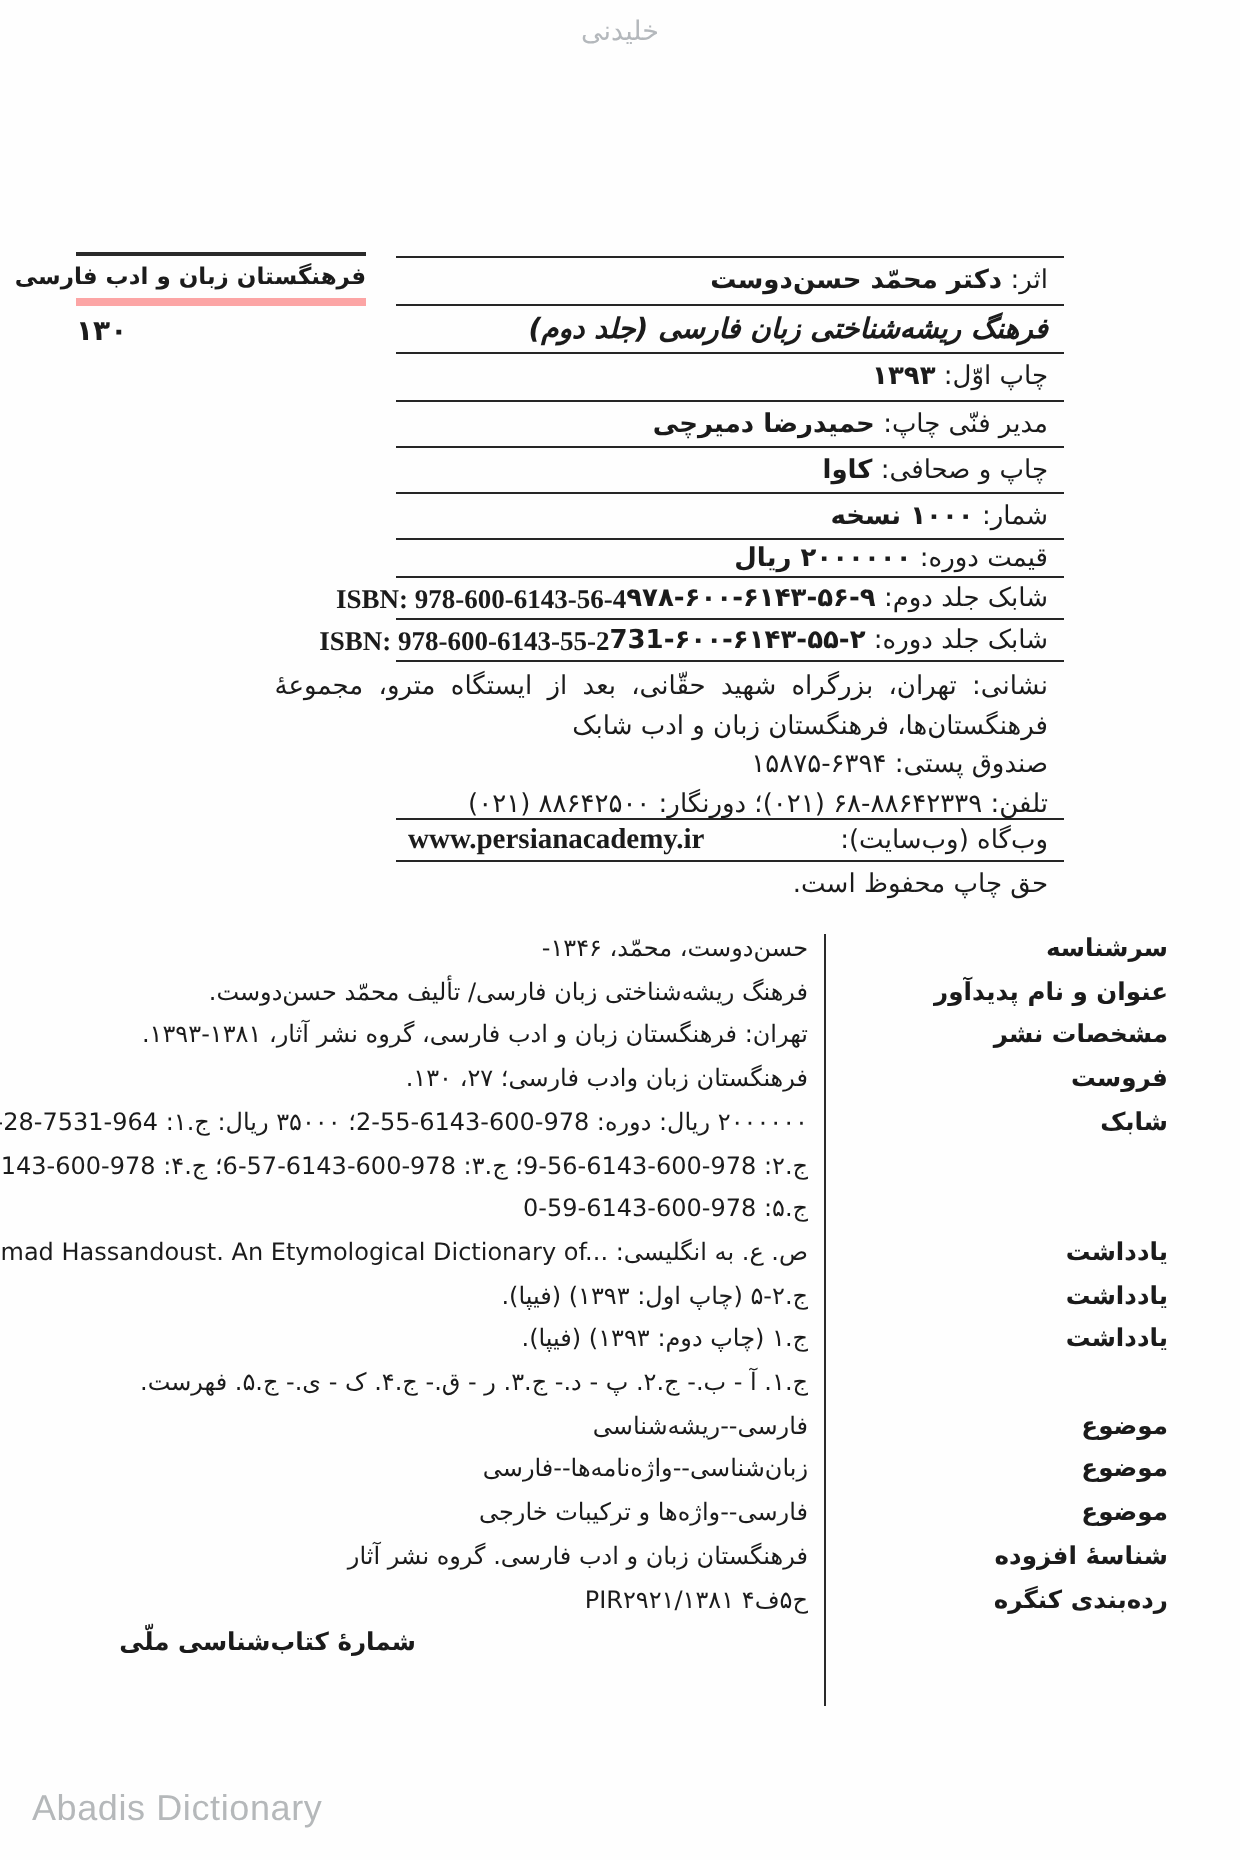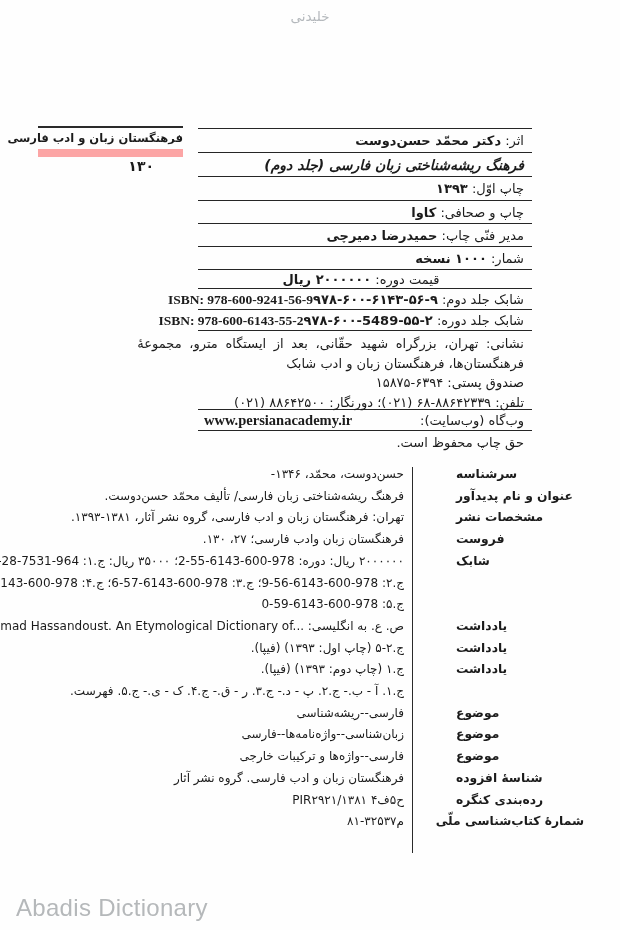--- a/index.html
+++ b/index.html
@@ -8,42 +8,42 @@
     background:#fefefe;color:#1b1b1b;
     font-family:"DejaVu Sans",sans-serif;
   }
   .watermark{
     position:absolute;top:8px;left:0;right:0;text-align:center;
     font-size:13.5px;color:#b4b8bc;
   }
   
   .series-box{
     position:absolute;left:38px;top:126px;width:145px;
-    border-top:2px solid #2a2a2a;border-bottom:8px solid #fca5a5;
+    border-top:2px solid #2a2a2a;border-bottom:4px solid #fca5a5;
     padding:3px 0 4px;text-align:center;
     direction:rtl;font-weight:bold;font-size:11.5px;white-space:nowrap;
   }
   .series-number{
-    position:absolute;left:22px;top:158px;width:132px;text-align:right;
+    position:absolute;left:38px;top:158px;width:132px;text-align:left;
     direction:rtl;font-weight:bold;font-size:14px;
   }
   
   .colophon{
     position:absolute;left:198px;top:128px;width:334px;
     border-top:1.6px solid #262626;
     direction:rtl;font-size:13px;
   }
   .c-row{
     border-bottom:1.6px solid #262626;
     padding-right:8px;box-sizing:border-box;
     text-align:right;white-space:nowrap;overflow:visible;
   }
   .h24{height:24px;line-height:24px;}
   .h23{height:23px;line-height:23px;}
-  .h19{height:19px;line-height:19px;text-align:center;}
+  .h19{height:19px;line-height:19px;}
   .h21{height:21px;line-height:21px;}
   .title-row{font-weight:bold;font-style:italic;font-size:14px;}
   .c-row b{font-weight:bold;}
   .isbn-row{display:flex;justify-content:space-between;padding-left:6px;}
   .latin{font-family:"Liberation Serif",serif;direction:ltr;unicode-bidi:isolate;}
   .en-isbn{font-weight:bold;font-size:13.5px;}
   .addr{padding:3px 8px 4px 0;line-height:19.5px;height:79px;}
   .addr div{white-space:nowrap;}
   .addr .just{word-spacing:3.5px;}
   .web-row{display:flex;justify-content:space-between;height:21px;line-height:21px;padding-left:6px;}
@@ -57,26 +57,26 @@
   .fipa-divider{
     position:absolute;left:384px;top:3px;width:1.4px;height:386px;background:#2a2a2a;
   }
   .f-row{display:flex;min-height:21.7px;line-height:21.7px;}
   .f-val{
     width:376px;direction:rtl;white-space:nowrap;
     flex:none;
   }
   .f-label{
     width:180px;flex:none;box-sizing:border-box;padding-left:52px;
-    direction:rtl;text-align:left;font-weight:bold;font-size:12.3px;white-space:nowrap;
+    direction:rtl;text-align:right;font-weight:bold;font-size:12.3px;white-space:nowrap;
   }
   .f-val .line{line-height:21.7px;white-space:nowrap;}
   .site-name{
     position:absolute;left:16px;top:894px;
-    font-family:"Liberation Sans",sans-serif;font-size:24px;color:#b5b8ba;letter-spacing:.3px;
+    font-family:"Liberation Sans",sans-serif;font-size:18px;color:#b5b8ba;letter-spacing:.3px;
   }
 </style>
 </head>
 <body>
 
 <div class="watermark">خلیدنی</div>
 
 <div class="series-box">
   <span>فرهنگستان زبان و ادب فارسی</span>
 </div>
@@ -87,47 +87,47 @@
     <span>اثر:</span>
     <b>دکتر محمّد حسن‌دوست</b>
   </div>
 
   <div class="c-row h24 title-row">فرهنگ ریشه‌شناختی زبان فارسی (جلد دوم)</div>
   <div class="c-row h24">
     <span>چاپ اوّل:</span>
     <b>۱۳۹۳</b>
   </div>
   <div class="c-row h23">
+    <span>مدیر فنّی چاپ:</span>
+    <b>حمیدرضا دمیرچی</b>
+  </div>
+  <div class="c-row h23">
     <span>چاپ و صحافی:</span>
     <b>کاوا</b>
-  </div>
-  <div class="c-row h23">
-    <span>مدیر فنّی چاپ:</span>
-    <b>حمیدرضا دمیرچی</b>
   </div>
   <div class="c-row h23">
     <span>شمار:</span>
     <b>۱۰۰۰ نسخه</b>
   </div>
   <div class="c-row h19">
     <span>قیمت دوره:</span>
     <b>۲۰۰۰۰۰۰ ریال</b>
   </div>
 
   <div class="c-row h21 isbn-row">
     <span>
       <span>شابک جلد دوم:</span>
       <b>⁦۹۷۸-۶۰۰-۶۱۴۳-۵۶-۹⁩</b>
     </span>
-    <span class="latin en-isbn">ISBN: 978-600-9241-56-9</span>
+    <span class="latin en-isbn">ISBN: 978-600-6143-56-4</span>
   </div>
   <div class="c-row h21 isbn-row">
     <span>
       <span>شابک جلد دوره:</span>
-      <b>⁦۹۷۸-۶۰۰-5489-۵۵-۲⁩</b>
+      <b>⁦731-۶۰۰-۶۱۴۳-۵۵-۲⁩</b>
     </span>
     <span class="latin en-isbn">ISBN: 978-600-6143-55-2</span>
   </div>
 
   <div class="c-row addr">
     <div class="just">نشانی: تهران، بزرگراه شهید حقّانی، بعد از ایستگاه مترو، مجموعهٔ</div>
     <div>فرهنگستان‌ها، فرهنگستان زبان و ادب شابک</div>
     <div>صندوق پستی: ⁦۱۵۸۷۵-۶۳۹۴⁩</div>
     <div>تلفن: ۸۸۶۴۲۳۳۹-۶۸ (۰۲۱)؛  دورنگار: ۸۸۶۴۲۵۰۰ (۰۲۱)</div>
   </div>
@@ -198,18 +198,17 @@
   </div>
   <div class="f-row">
     <div class="f-val">فرهنگستان زبان و ادب فارسی. گروه نشر آثار</div>
     <div class="f-label">شناسهٔ افزوده</div>
   </div>
   <div class="f-row">
     <div class="f-val">⁦PIR۲۹۲۱/ح۵ف۴ ۱۳۸۱⁩</div>
     <div class="f-label">رده‌بندی کنگره</div>
   </div>
   <div class="f-row">
-    <div class="f-val">⁦۸۱-۳۲۵۳۷م⁩</div>
     <div class="f-label">شمارهٔ کتاب‌شناسی ملّی</div>
   </div>
 </div>
 
 <div class="site-name">Abadis Dictionary</div>
 
 </body></html>

